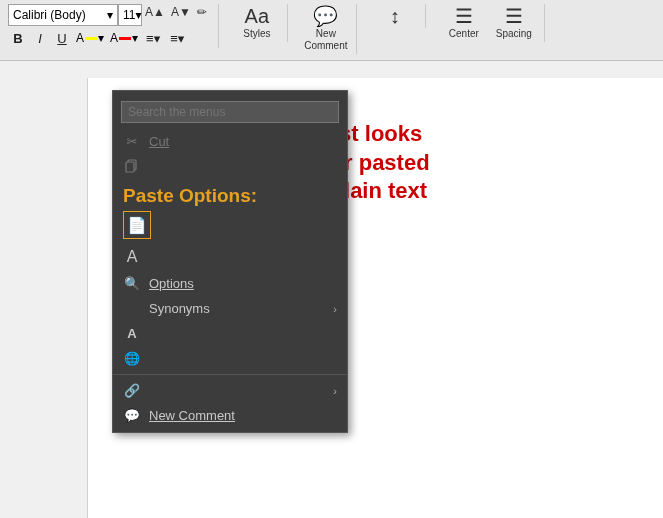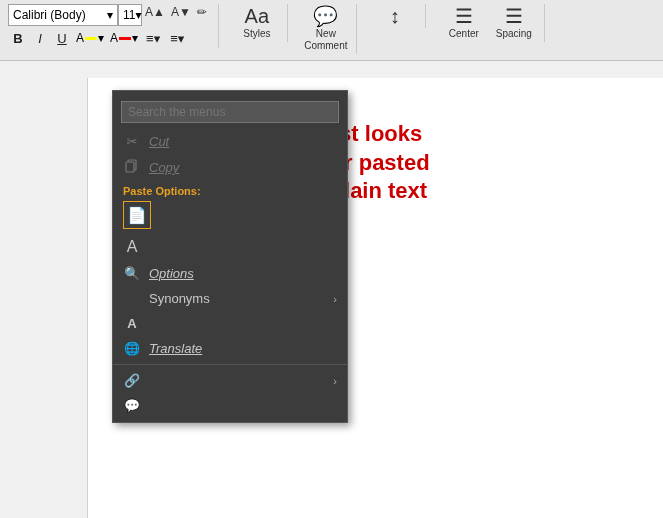--- a/index.html
+++ b/index.html
@@ -191,42 +191,41 @@
       font-size: 13px;
       flex-shrink: 0;
     }
 
     .menu-item .menu-label {
       flex: 1;
     }
 
     .menu-item .menu-label.underlined {
       text-decoration: underline;
-      font-style: italic;
     }
 
     .menu-item .arrow {
       margin-left: auto;
       font-size: 11px;
       color: #aaa;
     }
 
     .menu-separator {
       height: 1px;
       background: #555;
       margin: 3px 0;
     }
 
     .paste-options-section {
       padding: 4px 10px;
     }
 
     .paste-options-label {
       color: #e8a020;
-      font-size: 11px;
+      font-size: 19px;
       font-weight: bold;
       margin-bottom: 4px;
     }
 
     .paste-icons-row {
       display: flex;
       gap: 4px;
       align-items: center;
     }
 
@@ -412,21 +411,20 @@
     <span class="menu-label underlined">Cut</span>
   </div>
 
   <div class="menu-item disabled">
     <span class="menu-icon">
       <svg width="14" height="14" viewBox="0 0 14 14" fill="#777">
         <rect x="3" y="1" width="8" height="10" rx="1" fill="none" stroke="#777" stroke-width="1.2"></rect>
         <rect x="1" y="3" width="8" height="10" rx="1" fill="#3c3c3c" stroke="#777" stroke-width="1.2"></rect>
       </svg>
     </span>
-    <span class="menu-label underlined">Copy</span>
   </div>
 
   <div class="paste-options-section">
     <div class="paste-options-label">Paste Options:</div>
     <div class="paste-icons-row">
       <button class="paste-icon-btn highlighted" title="Keep Text Only">
         <span>📄</span>
       </button>
     </div>
   </div>
@@ -446,32 +444,32 @@
     <span class="menu-label">Synonyms</span>
     <span class="arrow">›</span>
   </div>
 
   <div class="menu-item">
     <span class="menu-icon" style="font-size:13px;font-weight:bold;color:#c8c8c8;">A</span>
   </div>
 
   <div class="menu-item">
     <span class="menu-icon">🌐</span>
-    <span class="menu-label underlined">Translate</span>
   </div>
 
   <div class="menu-separator"></div>
 
   <div class="menu-item">
     <span class="menu-icon">🔗</span>
     <span class="arrow">›</span>
   </div>
 
   <div class="menu-item">
     <span class="menu-icon">💬</span>
+    <span class="menu-label underlined">New Comment</span>
   </div>
 
 </div>
 
 <div class="annotation">
   <div class="annotation-text">It just looks<br>nicer pasted<br>as plain text</div>
 </div>
 
 <div class="arrow-container">
   <div class="arrow-head"></div>

